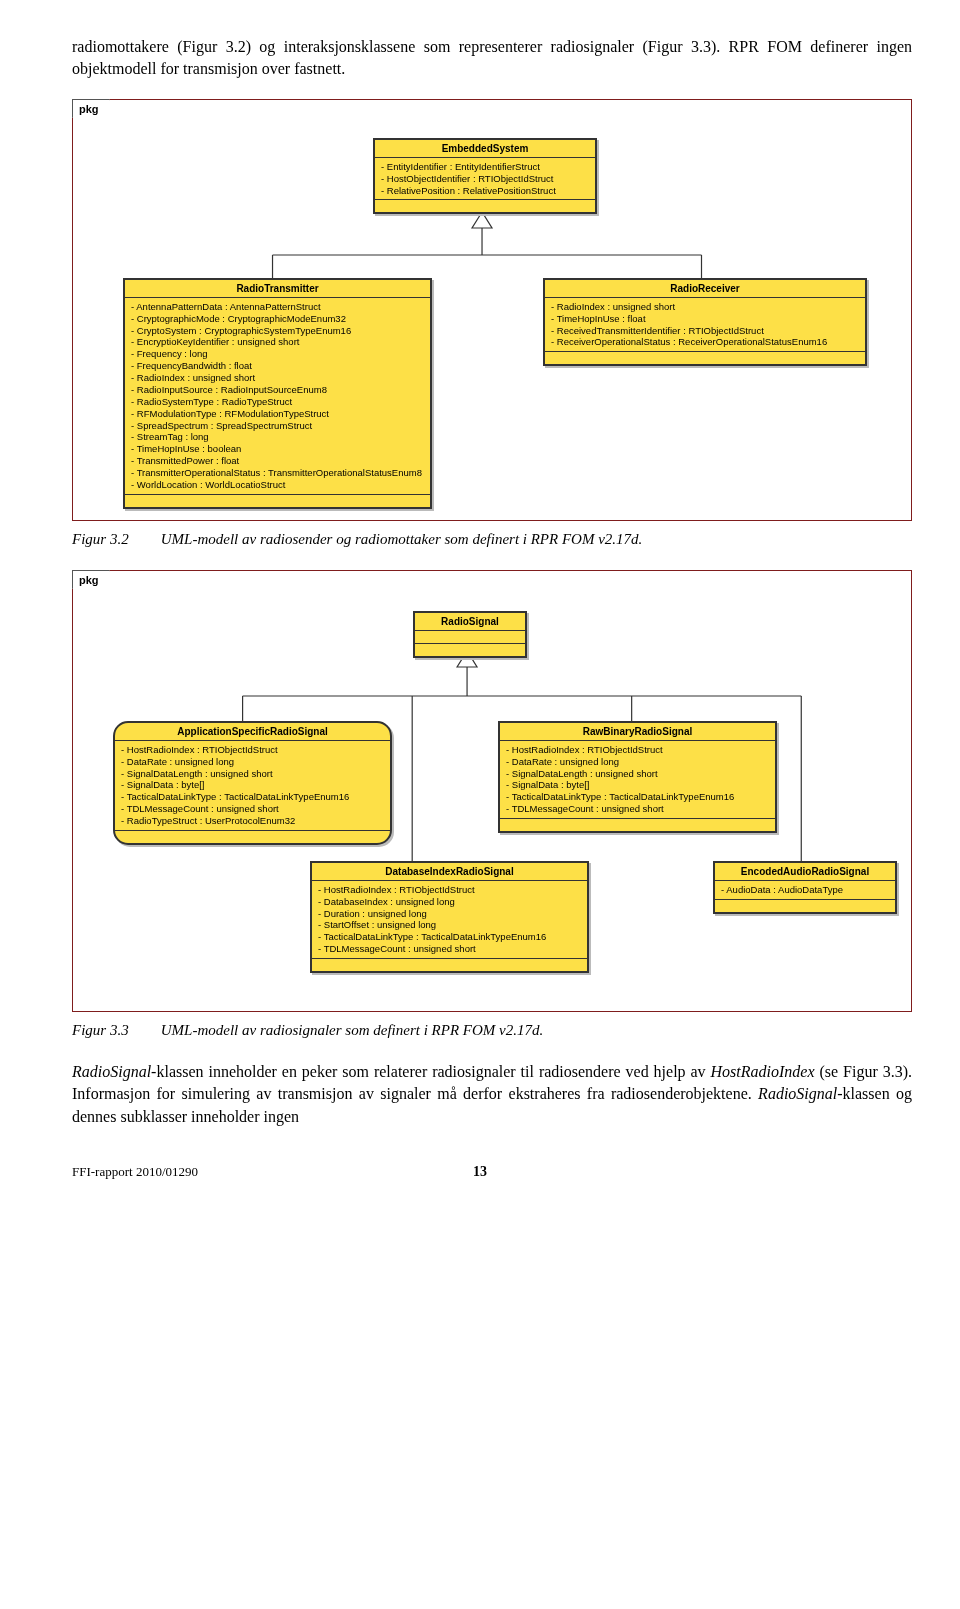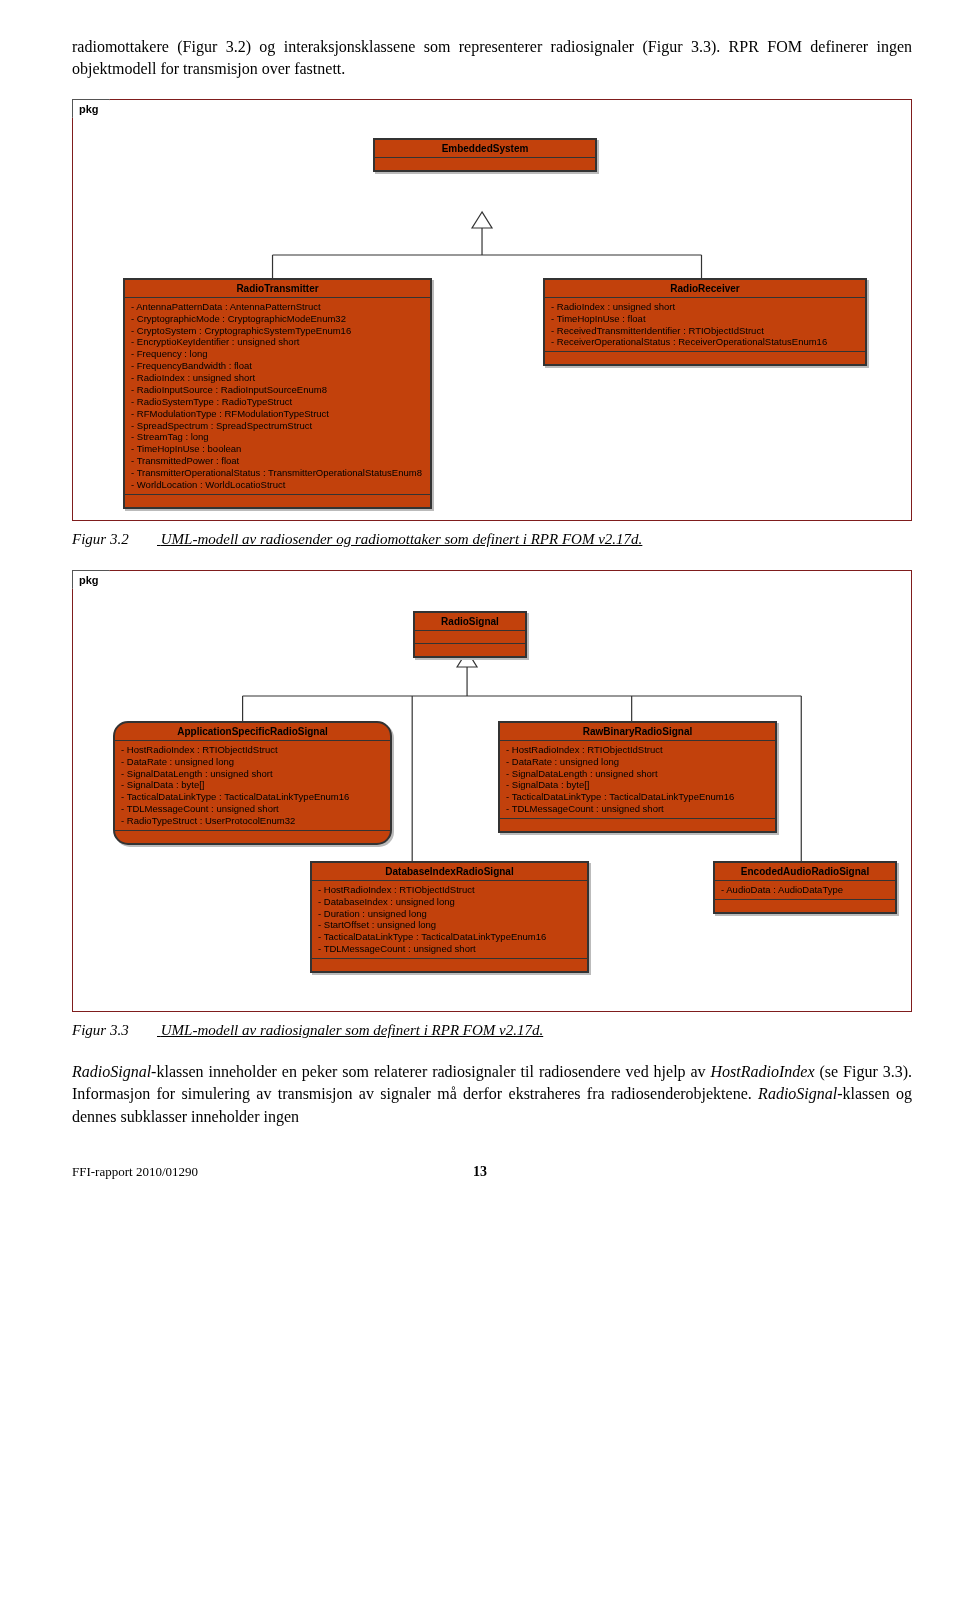--- a/index.html
+++ b/index.html
@@ -15,21 +15,20 @@
   .para {
     font-size: 16px;
     line-height: 1.4;
     margin: 0 0 18px 0;
     text-align: justify;
   }
   .caption {
     font-style: italic;
     font-size: 15px;
     margin: 10px 0 22px 0;
-    text-decoration: underline;
   }
   .caption .fignum {
     display: inline-block;
     width: 85px;
   }
   .diagram {
     border: 1px solid #7f1d1d;
     background: #fff;
     position: relative;
     margin: 10px 0 6px 0;
@@ -42,21 +41,21 @@
     border-bottom: none;
     background: #fff;
     font-family: Arial, sans-serif;
     font-size: 11px;
     font-weight: bold;
     padding: 3px 10px 3px 6px;
     clip-path: polygon(0 0, 100% 0, 85% 100%, 0 100%);
   }
   .uml-class {
     border: 2px solid #333;
-    background: #c2410c;
+    background: #fde047;
     font-family: Arial, sans-serif;
     font-size: 9.5px;
     position: absolute;
     box-shadow: 2px 2px 0 #bbb;
   }
   .uml-class .title {
     font-weight: bold;
     text-align: center;
     padding: 3px 6px;
     border-bottom: 1px solid #333;
@@ -103,20 +102,25 @@
 
     <polygon points="410,112 400,128 420,128" fill="#fff" stroke="#333" stroke-width="1.2"></polygon>
     <line x1="410" y1="128" x2="410" y2="155" stroke="#333" stroke-width="1.2"></line>
     <line x1="200" y1="155" x2="630" y2="155" stroke="#333" stroke-width="1.2"></line>
     <line x1="200" y1="155" x2="200" y2="178" stroke="#333" stroke-width="1.2"></line>
     <line x1="630" y1="155" x2="630" y2="178" stroke="#333" stroke-width="1.2"></line>
   </svg>
 
   <div class="uml-class" style="left:300px; top:38px; width:220px;">
     <div class="title">EmbeddedSystem</div>
+    <div class="attrs">
+        <div>EntityIdentifier : EntityIdentifierStruct</div>
+        <div>HostObjectIdentifier : RTIObjectIdStruct</div>
+        <div>RelativePosition : RelativePositionStruct</div>
+      </div>
     <div class="ops"></div>
   </div>
 
   <div class="uml-class" style="left:50px; top:178px; width:305px;">
     <div class="title">RadioTransmitter</div>
     <div class="attrs">
         <div>AntennaPatternData : AntennaPatternStruct</div>
         <div>CryptographicMode : CryptographicModeEnum32</div>
         <div>CryptoSystem : CryptographicSystemTypeEnum16</div>
         <div>EncryptioKeyIdentifier : unsigned short</div>

